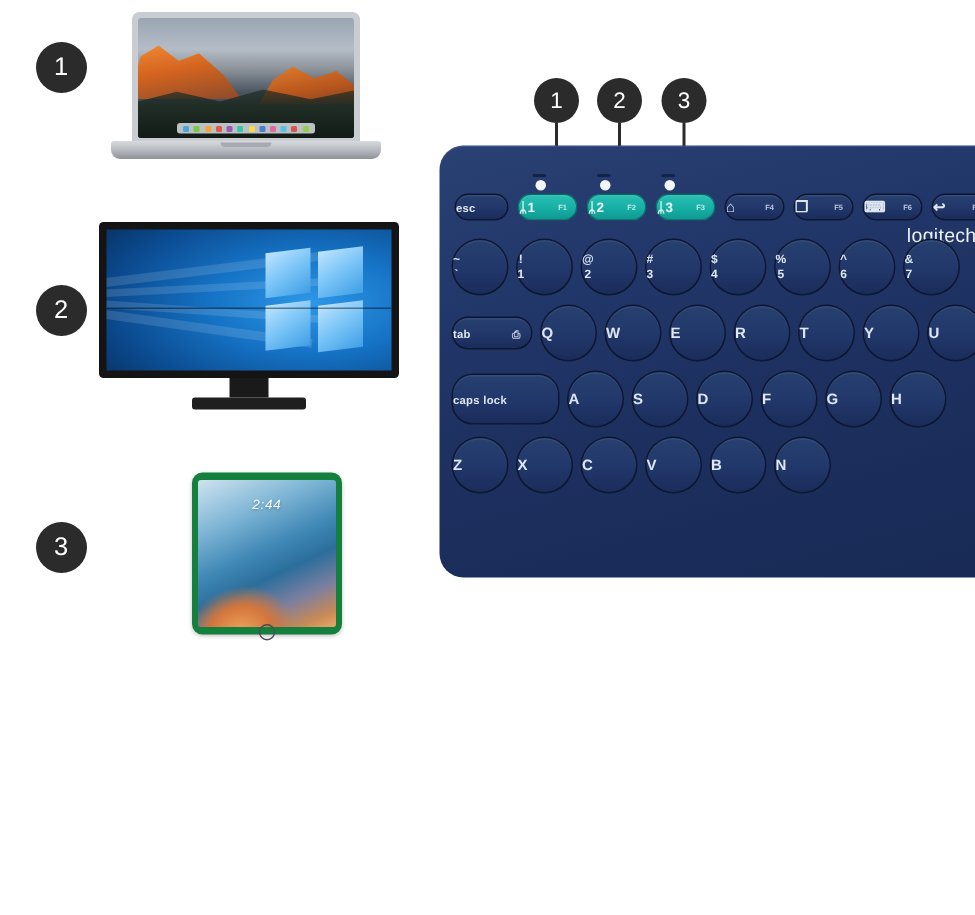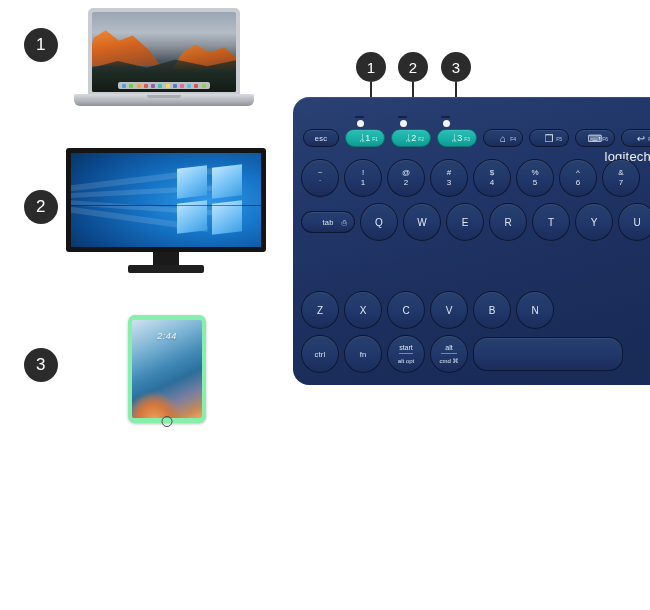--- a/index.html
+++ b/index.html
@@ -87,22 +87,22 @@
   .monitor .neck{
     position:absolute;left:50%;top:104px;transform:translateX(-50%);
     width:26px;height:13px;background:#1a1a1a;
   }
   .monitor .foot{
     position:absolute;left:50%;top:117px;transform:translateX(-50%);
     width:76px;height:8px;background:#1f1f1f;border-radius:2px;
   }
 
   
-  .tablet{position:absolute;left:128px;top:315px;width:78px;height:108px;
-    background:#86efac;border-radius:7px;padding:5px 4px;box-sizing:border-box;
+  .tablet{position:absolute;left:128px;top:315px;width:100px;height:108px;
+    background:#15803d;border-radius:7px;padding:5px 4px;box-sizing:border-box;
     box-shadow:0 1px 3px rgba(0,0,0,.25);font-style:italic;}
   .tablet .tscr{
     width:100%;height:100%;border-radius:2px;overflow:hidden;position:relative;
     background:linear-gradient(155deg,#cfe3ef 0%,#7fb6d6 26%,#3f87b5 48%,#2b6e9c 62%,#7a7fa0 78%,#c98a55 92%,#e9a86a 100%);
   }
   .tablet .tscr:after{
     content:"";position:absolute;left:-10%;bottom:-14%;width:86%;height:58%;
     background:radial-gradient(60% 70% at 40% 80%,#f0a45e 0%,#d2763c 45%,rgba(120,110,130,0) 78%);
     transform:rotate(-18deg);
   }
@@ -123,22 +123,22 @@
     box-shadow:inset 0 1px 0 rgba(255,255,255,.10);
   }
   .logo{
     position:absolute;right:14px;top:24px;color:#eef1f6;font-size:13px;letter-spacing:.2px;margin-top:28px;
   }
   .kbrow{position:absolute;left:0;display:flex;align-items:center;}
   .key{
     background:linear-gradient(180deg,#27406f 0%,#21376a 55%,#1a2c5a 100%);
     border:1px solid rgba(10,18,40,.85);
     box-shadow:inset 0 1px 0 rgba(255,255,255,.07);
-    color:#dfe6f2;display:flex;align-items:center;justify-content:center;
-    position:relative;box-sizing:border-box;flex:none;
+    color:#dfe6f2;display:flex;align-items:center;
+    position:relative;box-sizing:border-box;flex:none;font-weight:bold;
   }
   .rnd{border-radius:50%;}
   .pill{border-radius:14px;}
   .key.bt{
     background:linear-gradient(180deg,#29bfb4 0%,#16ada4 60%,#0f9a92 100%);
     border-color:rgba(8,70,68,.6);color:#eafaf8;
   }
   .sub{position:absolute;right:6px;bottom:4px;font-size:5px;opacity:.8;}
   .dual{display:flex;flex-direction:column;align-items:center;justify-content:center;line-height:1;}
   .dual .hi{font-size:8px;}
@@ -359,59 +359,59 @@
         <div class="key rnd" style="width: 38px; height: 38px;">
           <span class="ltr">T</span>
         </div>
         <div class="key rnd" style="width: 38px; height: 38px;">
           <span class="ltr">Y</span>
         </div>
         <div class="key rnd" style="width: 38px; height: 38px;">
           <span class="ltr">U</span>
         </div>
       </div>
+    <div class="kbrow" id="row-home" style="top:150px;left:8px;gap:5px;">
+        <div class="key pill" style="width: 72px; height: 34px;">
+          <span class="lbl">caps lock</span>
+        </div>
+        <div class="key rnd" style="width: 38px; height: 38px;">
+          <span class="ltr">A</span>
+        </div>
+        <div class="key rnd" style="width: 38px; height: 38px;">
+          <span class="ltr">S</span>
+        </div>
+        <div class="key rnd" style="width: 38px; height: 38px;">
+          <span class="ltr">D</span>
+        </div>
+        <div class="key rnd" style="width: 38px; height: 38px;">
+          <span class="ltr">F</span>
+        </div>
+        <div class="key rnd" style="width: 38px; height: 38px;">
+          <span class="ltr">G</span>
+        </div>
+        <div class="key rnd" style="width: 38px; height: 38px;">
+          <span class="ltr">H</span>
+        </div>
+      </div>
     <div class="kbrow" id="row-shift" style="top:194px;left:8px;gap:5px;">
         <div class="key rnd" style="width: 38px; height: 38px;">
           <span class="ltr">Z</span>
         </div>
         <div class="key rnd" style="width: 38px; height: 38px;">
           <span class="ltr">X</span>
         </div>
         <div class="key rnd" style="width: 38px; height: 38px;">
           <span class="ltr">C</span>
         </div>
         <div class="key rnd" style="width: 38px; height: 38px;">
           <span class="ltr">V</span>
         </div>
         <div class="key rnd" style="width: 38px; height: 38px;">
           <span class="ltr">B</span>
         </div>
         <div class="key rnd" style="width: 38px; height: 38px;">
           <span class="ltr">N</span>
         </div>
       </div>
-    <div class="kbrow" id="row-bottom" style="top:238px;left:8px;gap:5px;">
-        <div class="key rnd" style="width: 38px; height: 38px;">
-          <span class="lbl">ctrl</span>
-        </div>
-        <div class="key rnd" style="width: 38px; height: 38px;">
-          <span class="lbl">fn</span>
-        </div>
-        <div class="key rnd" style="width: 38px; height: 38px;">
-          <div class="dual">
-            <span class="hi" style="font-size: 7px;">start</span>
-            <div class="divd"></div>
-            <span class="lo" style="font-size: 6px;">alt opt</span>
-          </div>
-        </div>
-        <div class="key rnd" style="width: 38px; height: 38px;">
-          <div class="dual">
-            <span class="hi" style="font-size: 7px;">alt</span>
-            <div class="divd"></div>
-            <span class="lo" style="font-size: 6px;">cmd ⌘</span>
-          </div>
-        </div>
-        <div class="key pill" style="width: 150px; height: 34px;"></div>
-      </div>
   </div>
 
 
 </div>
 
 </body></html>

